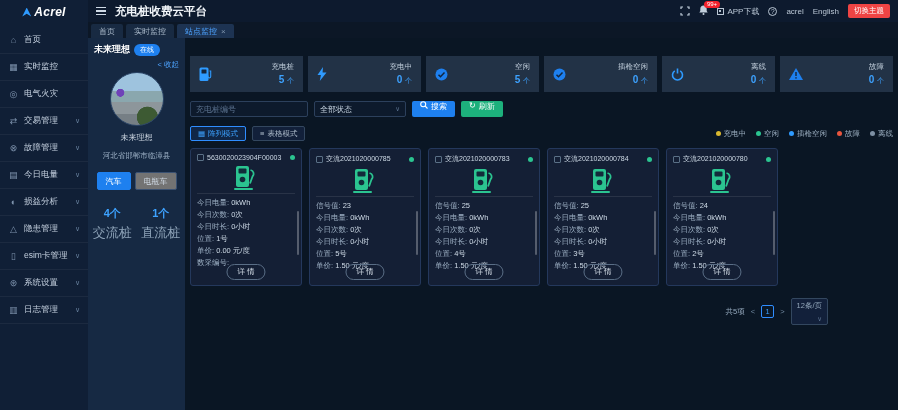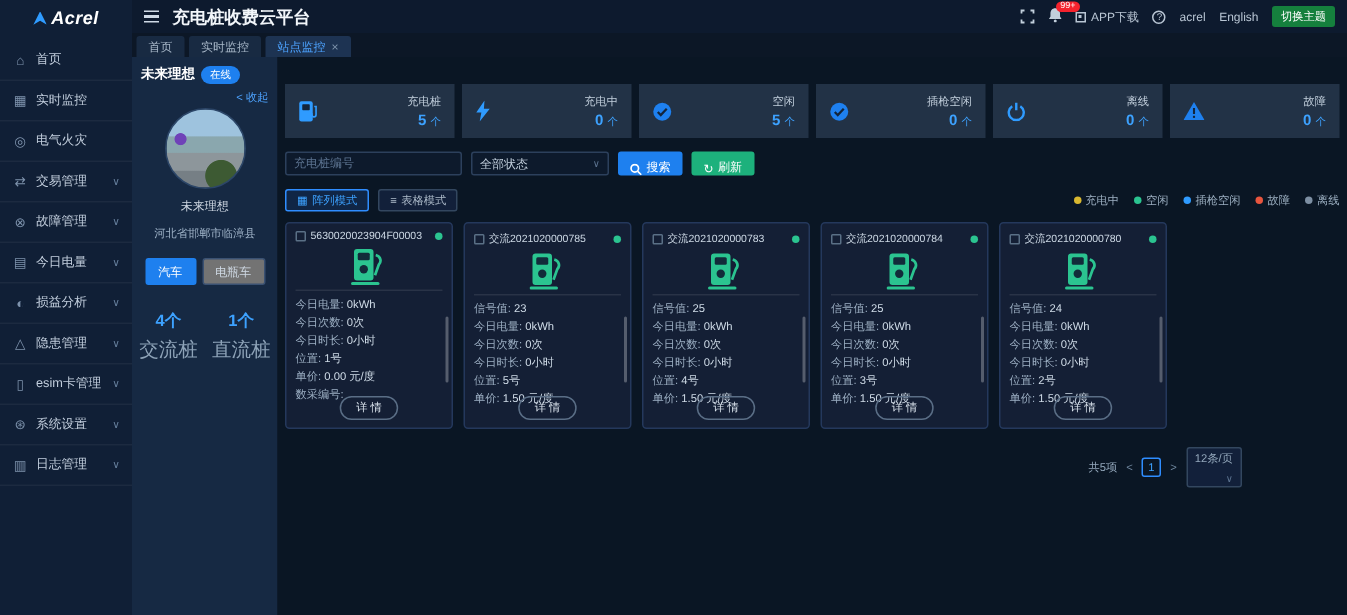--- a/index.html
+++ b/index.html
@@ -25,21 +25,21 @@
   .h-title { font-size:11.5px; font-weight:bold; color:#f2f6fa; margin-left:9px; }
   .h-right { margin-left:auto; display:flex; align-items:center; gap:9px; font-size:8px; color:#b9c6d4; }
   .bell-wrap { position:relative; }
   .badge99 { position:absolute; top:-4px; left:5px; background:#f5222d; color:#fff; border-radius:6px;
     font-size:6px; line-height:7px; padding:0 2.5px; }
   .appdl { display:flex; align-items:center; gap:3px; }
   .qr-icon { width:7px; height:7px; border:1px solid #b9c6d4; position:relative; }
   .qr-icon::after { content:""; position:absolute; left:1px; top:1px; width:2px; height:2px; background:#b9c6d4; }
   .help-icon { width:9px; height:9px; border:1px solid #b9c6d4; border-radius:50%;
     font-size:6.5px; line-height:8px; text-align:center; color:#b9c6d4; }
-  .theme-btn { background:#15803d; color:#fff; border-radius:2px; padding:2px 6px; font-size:7.5px; cursor:pointer; }
+  .theme-btn { background:#ef4444; color:#fff; border-radius:2px; padding:2px 6px; font-size:7.5px; cursor:pointer; }
 
   
   .tabstrip { position:absolute; left:88px; top:22px; width:810px; height:16px; background:#0c1726;
     display:flex; align-items:flex-end; padding-left:3px; gap:3px; }
   .tab { height:14px; padding:0 8px; font-size:8px; display:flex; align-items:center; gap:4px;
     background:#182a42; color:#a8b8c9; border-radius:2px 2px 0 0; cursor:pointer; }
   .tab.active { background:#1d3352; color:#4da3ff; }
   .tab-close { font-size:8px; color:#7f95ad; }
 
   
@@ -69,26 +69,26 @@
   .main { position:absolute; left:185px; top:38px; width:713px; height:372px; background:#0a1624; }
   .stats { display:flex; gap:5px; margin:18px 5px 0; }
   .stat { flex:1; height:36px; background:#223246; display:flex; align-items:center; padding:0 9px; }
   .st-text { margin-left:auto; text-align:right; }
   .st-label { font-size:7.5px; color:#c2cfdc; }
   .st-value { font-size:10px; color:#3da2ff; font-weight:bold; margin-top:2px; }
   .st-unit { font-size:7px; font-weight:normal; color:#3da2ff; }
 
   .filterrow { display:flex; align-items:center; gap:6px; margin:9px 5px 0; }
   .f-input { width:118px; height:16px; background:#0d1a2c; border:1px solid #2c405c; border-radius:2px;
-    color:#d0dae6; font-size:8px; padding:0 5px; font-family:Liberation Mono, monospace; }
+    color:#d0dae6; font-size:8px; padding:0 5px; font-family:Liberation Sans, sans-serif; }
   .f-input::placeholder { color:#5c7390; }
   .f-select { width:92px; height:16px; background:#0d1a2c; border:1px solid #2c405c; border-radius:2px;
     display:flex; align-items:center; font-size:8px; color:#c2cfdc; padding:0 5px; cursor:pointer; }
   .f-caret { margin-left:auto; font-size:6.5px; color:#5c7390; }
-  .btn { height:16px; display:flex; align-items:flex-end; gap:3px; padding:0 8px; border-radius:2px;
+  .btn { height:16px; display:flex; align-items:flex-start; gap:3px; padding:0 8px; border-radius:2px;
     font-size:8px; color:#fff; cursor:pointer; }
   .btn-search { background:#1e80ef; }
   .btn-refresh { background:#1db17c; }
 
   .moderow { display:flex; align-items:center; gap:6px; margin:9px 5px 0; }
   .mode-btn { height:15px; padding:0 7px; font-size:7.5px; border:1px solid #33475f; color:#aebccb;
     display:flex; align-items:center; gap:3px; border-radius:2px; background:#12203a; cursor:pointer; }
   .mode-btn.active { border-color:#2f8dff; color:#3da2ff; background:#102646; }
   .legend { margin-left:auto; display:flex; gap:10px; font-size:7.5px; color:#9db0c2; align-items:center; }
   .lg { display:flex; align-items:center; gap:3px; }

